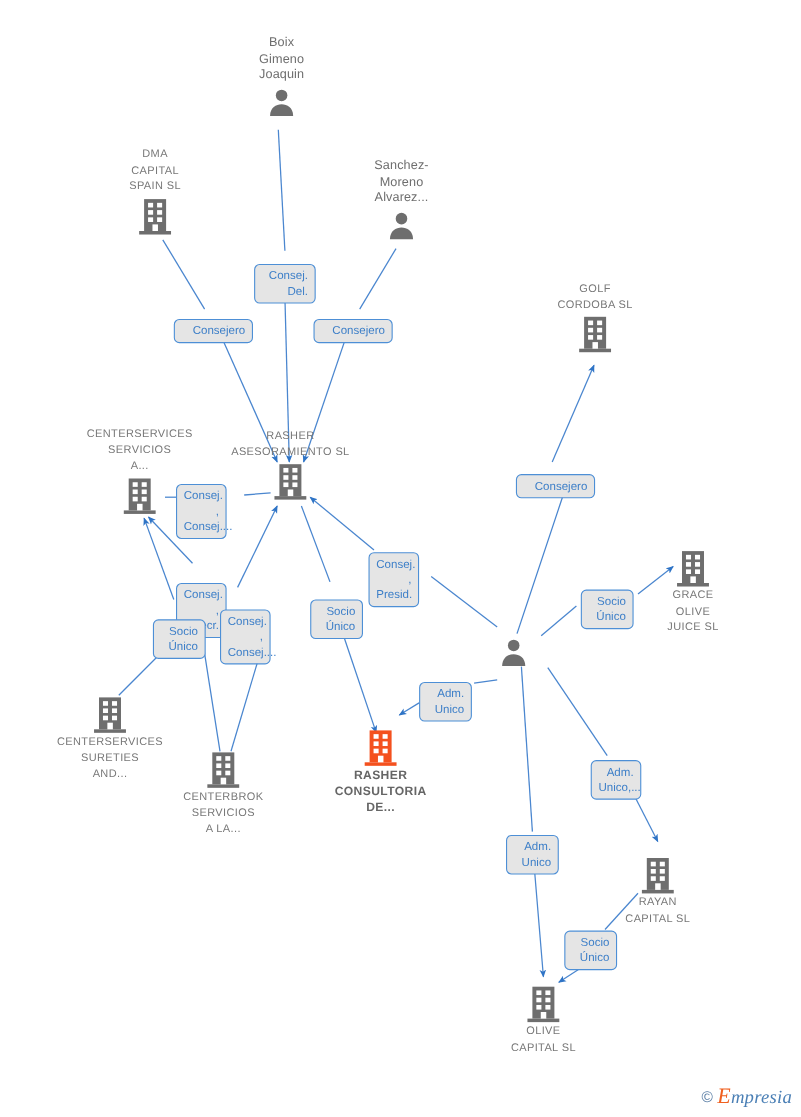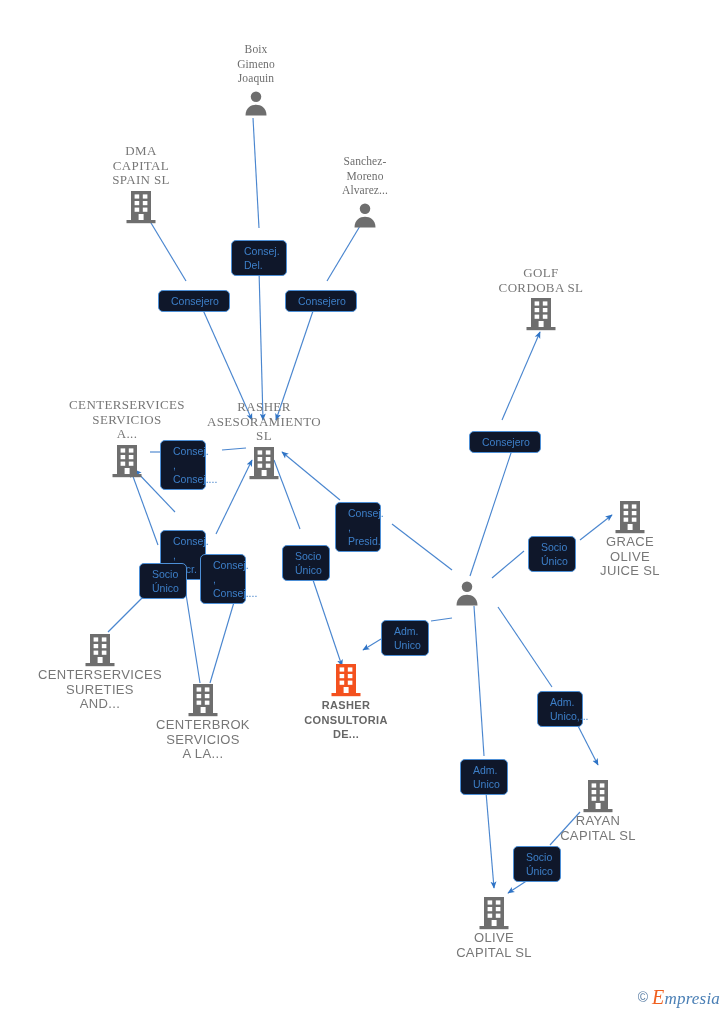--- a/index.html
+++ b/index.html
@@ -35,31 +35,30 @@
     text-align: center;
     z-index: 3;
   }
   .node .glyph {
     display: block;
     line-height: 0;
     margin: 0 auto;
   }
   .node .nlabel {
     display: block;
-    font-size: 13px;
+    font-size: 10px;
     line-height: 14.5px;
     color: #777777;
     letter-spacing: 0.35px;
     white-space: pre-line;
     margin-top: 1px;
   }
   .node.label-above .nlabel {
-    margin-top: 12px;
+    margin-top: 2px;
     margin-bottom: 2px;
-    font-family: Liberation Serif, serif;
   }
   .node.highlight .nlabel {
     color: #666666;
     font-weight: bold;
     font-size: 11px;
   }
   .node.person .nlabel {
     color: #6e6e6e;
     letter-spacing: 0.1px;
     font-size: 11.5px;
@@ -70,28 +69,28 @@
     text-align: left;
   }
   .node.person.left-align .glyph {
     margin: 0 0 0 0;
   }
 
   
   .chip {
     position: absolute;
     box-sizing: border-box;
-    background: #0f172a;
+    background: #e5e5e5;
     border: 1.4px solid #4d8fd6;
     border-radius: 5px;
     color: #3d7fc8;
     font-size: 10.5px;
     line-height: 14px;
-    text-align: left;
-    padding: 3px 12px;
+    text-align: right;
+    padding: 3px 6px;
     white-space: pre-line;
     z-index: 5;
   }
   .chip.w1 { width: 72px; margin-left: -36px; }
   .chip.w2 { width: 56px; margin-left: -28px; }
   .chip.w4 { width: 48px; margin-left: -24px; }
   .chip.w5 { width: 46px; margin-left: -31px; }
 
   
   #watermark {

